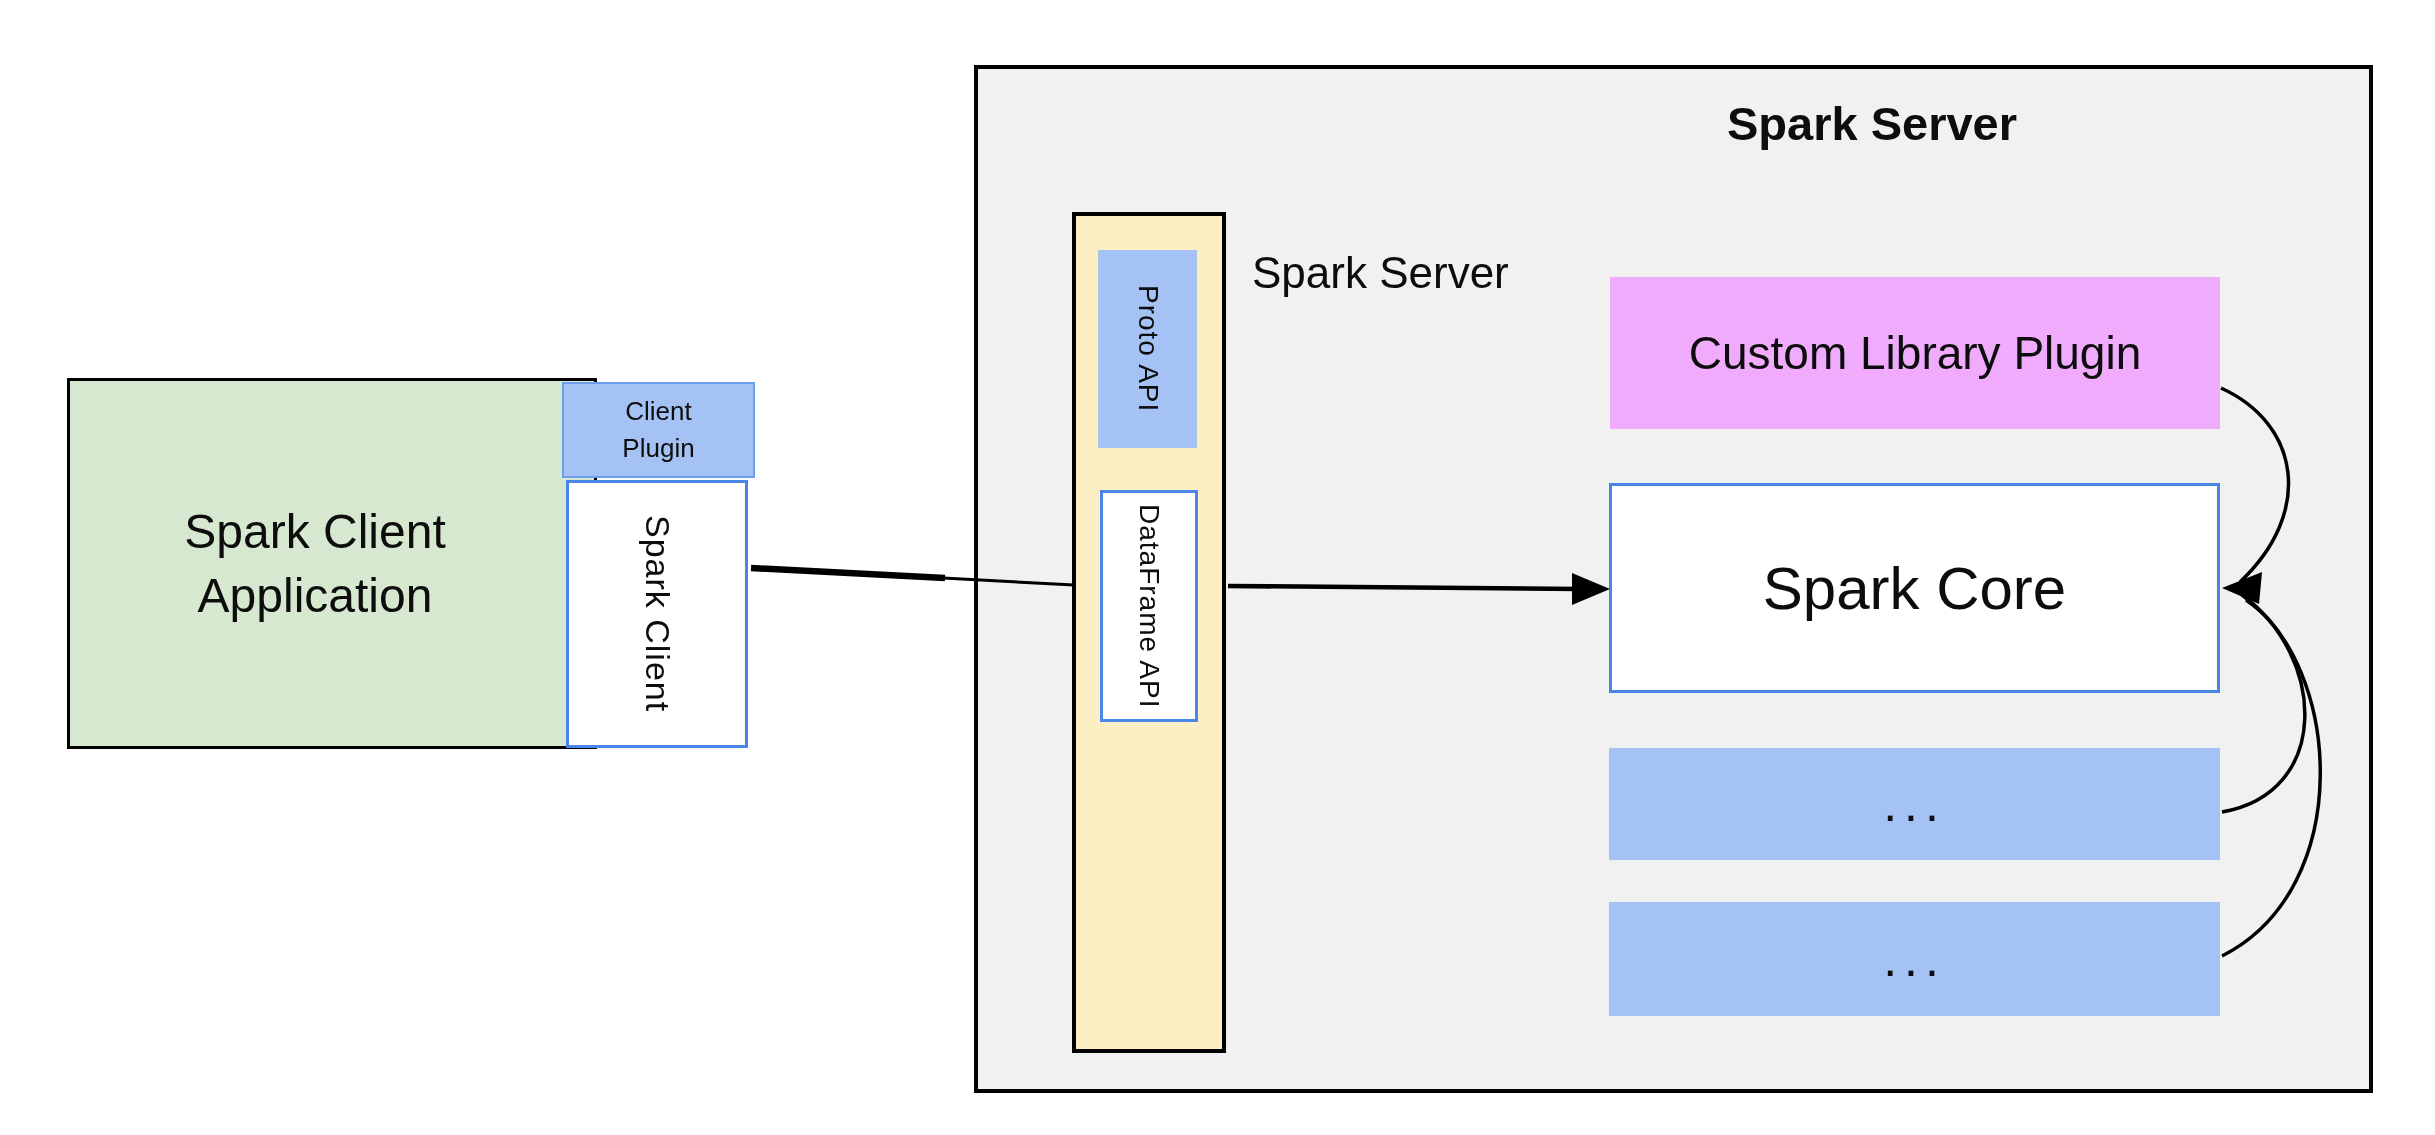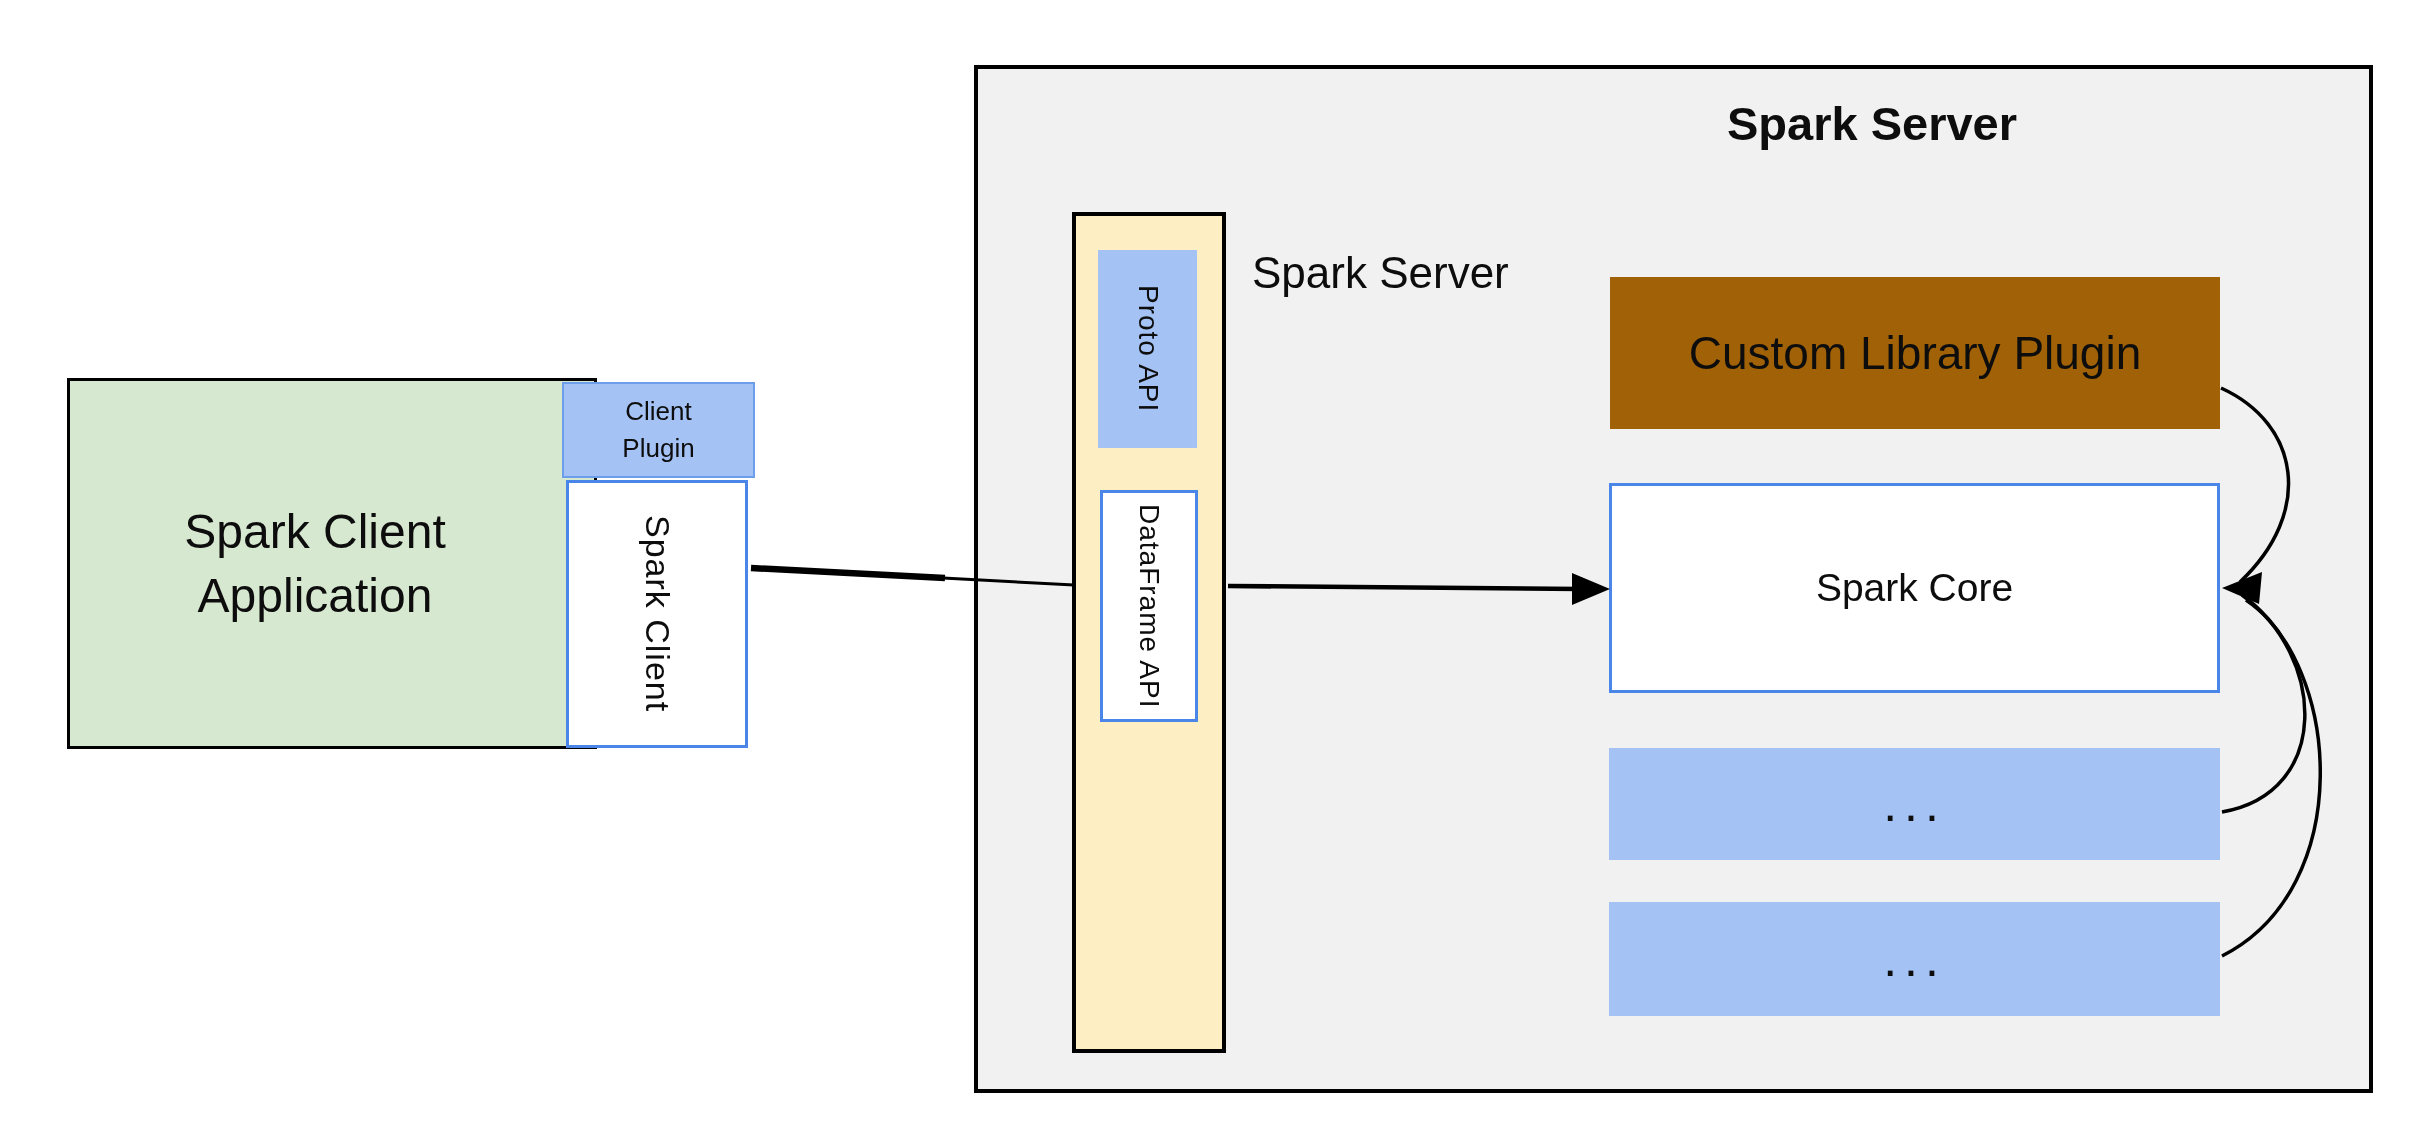--- a/index.html
+++ b/index.html
@@ -72,25 +72,25 @@
     font-size:47px;font-weight:bold;text-align:left;z-index:3;
   }
   .server-library-label{
     left:1252px;top:244px;width:420px;
     font-size:44px;line-height:57px;text-align:left;z-index:3;
   }
 
   
   .plugin-box{
     left:1610px;top:277px;width:610px;height:152px;
-    background:#a16207;z-index:3;font-size:46px;
+    background:#f0abfc;z-index:3;font-size:46px;
   }
   .spark-core{
     left:1609px;top:483px;width:611px;height:210px;
-    background:#ffffff;border:3px solid #4a86e8;z-index:3;font-size:39px;
+    background:#ffffff;border:3px solid #4a86e8;z-index:3;font-size:60px;
   }
   .slot1{
     left:1609px;top:748px;width:611px;height:112px;
     background:#a4c2f4;z-index:3;font-size:50px;letter-spacing:7px;
   }
   .slot2{
     left:1609px;top:902px;width:611px;height:114px;
     background:#a4c2f4;z-index:3;font-size:50px;letter-spacing:7px;
   }
 

